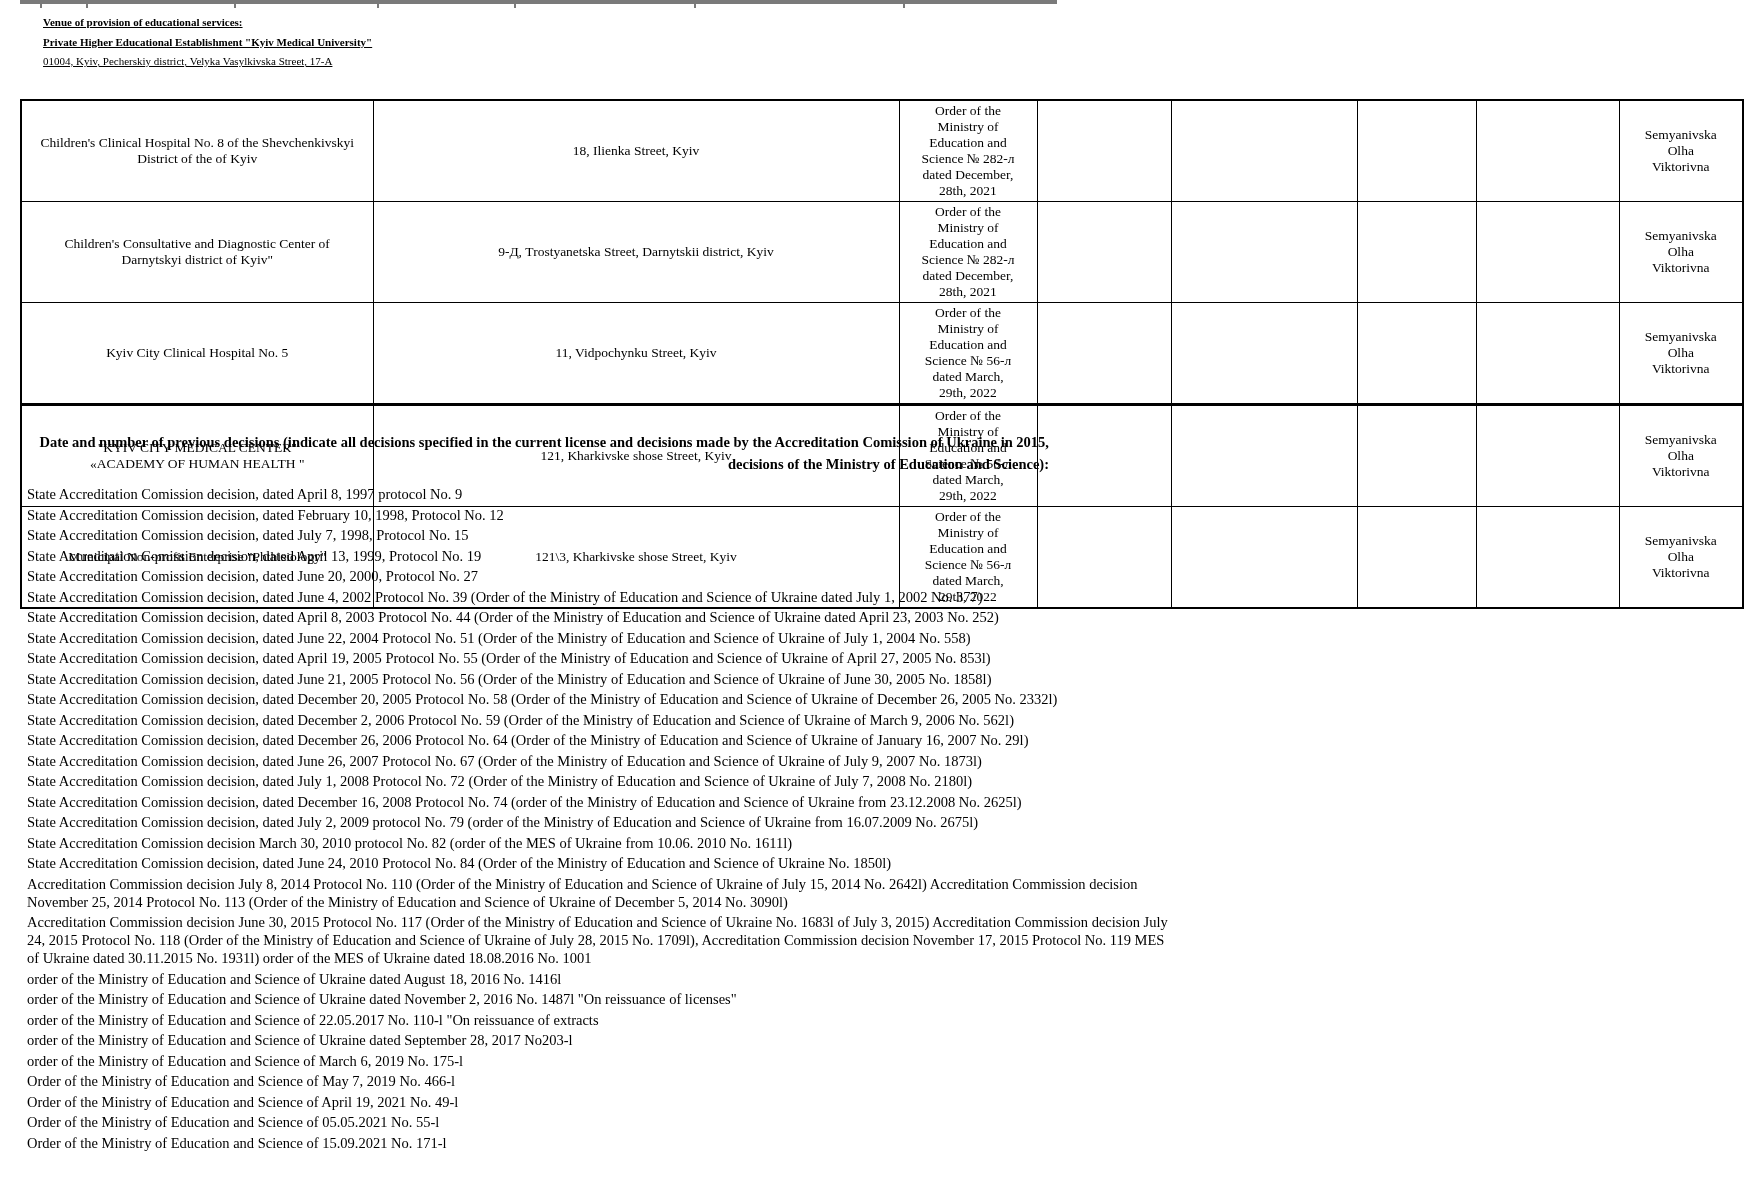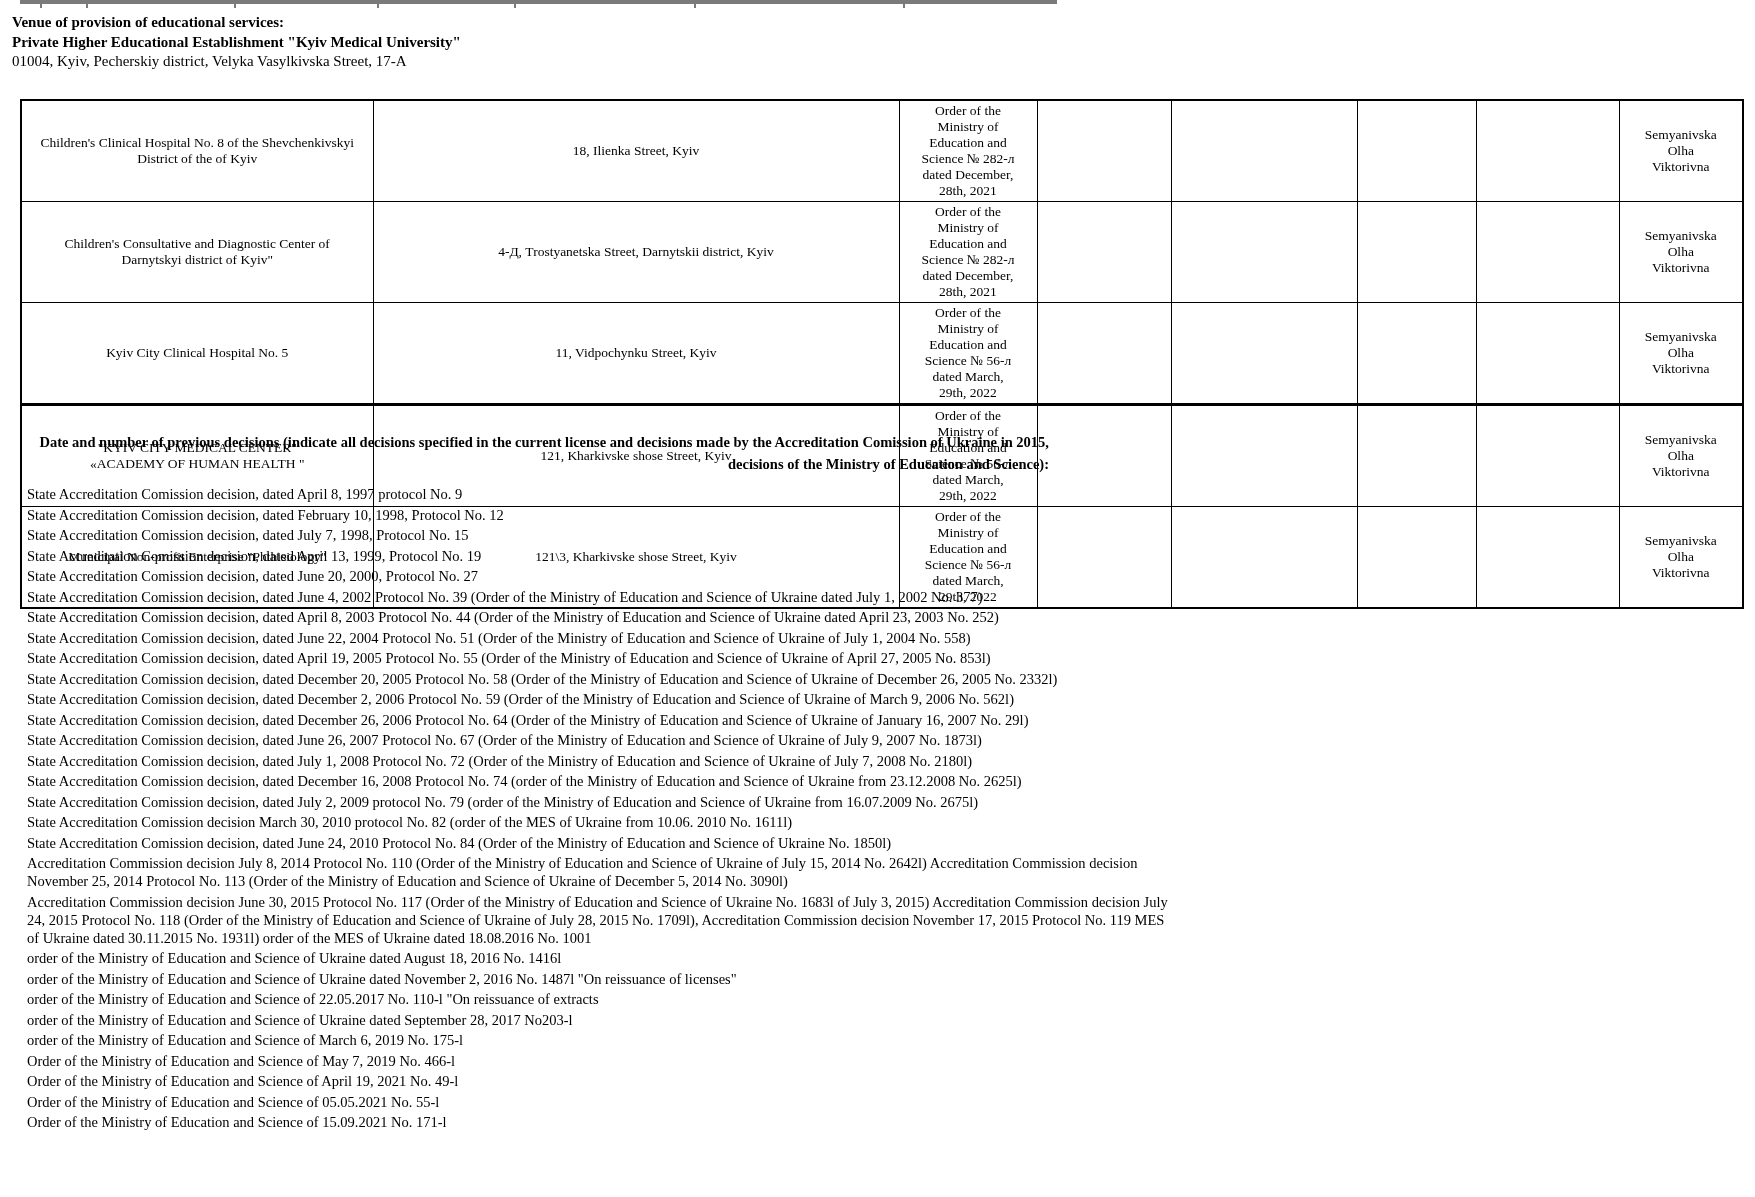--- a/index.html
+++ b/index.html
@@ -4,21 +4,21 @@
 <style>
   html,body{margin:0;padding:0;}
   body{
     width:1755px;height:1197px;background:#ffffff;color:#000;
     font-family:"Liberation Serif","DejaVu Serif",serif;
     position:relative;overflow:hidden;
   }
   .remnant-bar{position:absolute;left:20px;top:0;width:1037px;height:4px;background:#7a7a7a;}
   .remnant-tick{position:absolute;top:0;width:2px;height:8px;background:#7a7a7a;}
 
-  .header-block{position:absolute;left:12px;top:13px;font-size:15px;line-height:19.5px;}
+  .header-block{position:absolute;left:43px;top:13px;font-size:11px;line-height:19.5px;text-decoration:underline;}
   .bold{font-weight:bold;}
 
   table.places{
     position:absolute;left:20px;top:99px;width:1722px;
     border-collapse:collapse;table-layout:fixed;
     border:2px solid #000;
   }
   table.places td{
     border:1px solid #000;
     padding:2px 18px;
@@ -75,21 +75,21 @@
 dated December, 28th, 2021</td>
     <td></td>
     <td></td>
     <td></td>
     <td></td>
     <td class="name-lg multiline">Semyanivska
 Olha Viktorivna</td>
   </tr>
   <tr style="height:56px">
     <td>Children's Consultative and Diagnostic Center of Darnytskyi district of Kyiv"</td>
-    <td>4-Д, Trostyanetska Street, Darnytskii district, Kyiv</td>
+    <td>9-Д, Trostyanetska Street, Darnytskii district, Kyiv</td>
     <td class="order multiline">Order of the Ministry of
 Education and Science № 282-л
 dated December, 28th, 2021</td>
     <td></td>
     <td></td>
     <td></td>
     <td></td>
     <td class="name-lg multiline">Semyanivska
 Olha Viktorivna</td>
   </tr>
@@ -141,20 +141,21 @@
   <div>
       <p class="item">State Accreditation Comission decision, dated April 8, 1997 protocol No. 9</p>
       <p class="item">State Accreditation Comission decision, dated February 10, 1998, Protocol No. 12</p>
       <p class="item">State Accreditation Comission decision, dated July 7, 1998, Protocol No. 15</p>
       <p class="item">State Accreditation Comission decision, dated April 13, 1999, Protocol No. 19</p>
       <p class="item">State Accreditation Comission decision, dated June 20, 2000, Protocol No. 27</p>
       <p class="item">State Accreditation Comission decision, dated June 4, 2002 Protocol No. 39 (Order of the Ministry of Education and Science of Ukraine dated July 1, 2002 No. 377)</p>
       <p class="item">State Accreditation Comission decision, dated April 8, 2003 Protocol No. 44 (Order of the Ministry of Education and Science of Ukraine dated April 23, 2003 No. 252)</p>
       <p class="item">State Accreditation Comission decision, dated June 22, 2004 Protocol No. 51 (Order of the Ministry of Education and Science of Ukraine of July 1, 2004 No. 558)</p>
       <p class="item">State Accreditation Comission decision, dated April 19, 2005 Protocol No. 55 (Order of the Ministry of Education and Science of Ukraine of April 27, 2005 No. 853l)</p>
+      <p class="item">State Accreditation Comission decision, dated June 21, 2005 Protocol No. 56 (Order of the Ministry of Education and Science of Ukraine of June 30, 2005 No. 1858l)</p>
       <p class="item">State Accreditation Comission decision, dated December 20, 2005 Protocol No. 58 (Order of the Ministry of Education and Science of Ukraine of December 26, 2005 No. 2332l)</p>
       <p class="item">State Accreditation Comission decision, dated December 2, 2006 Protocol No. 59 (Order of the Ministry of Education and Science of Ukraine of March 9, 2006 No. 562l)</p>
       <p class="item">State Accreditation Comission decision, dated December 26, 2006 Protocol No. 64 (Order of the Ministry of Education and Science of Ukraine of January 16, 2007 No. 29l)</p>
       <p class="item">State Accreditation Comission decision, dated June 26, 2007 Protocol No. 67 (Order of the Ministry of Education and Science of Ukraine of July 9, 2007 No. 1873l)</p>
       <p class="item">State Accreditation Comission decision, dated July 1, 2008 Protocol No. 72 (Order of the Ministry of Education and Science of Ukraine of July 7, 2008 No. 2180l)</p>
       <p class="item">State Accreditation Comission decision, dated December 16, 2008 Protocol No. 74 (order of the Ministry of Education and Science of Ukraine from 23.12.2008 No. 2625l)</p>
       <p class="item">State Accreditation Comission decision, dated July 2, 2009 protocol No. 79 (order of the Ministry of Education and Science of Ukraine from 16.07.2009 No. 2675l)</p>
       <p class="item">State Accreditation Comission decision March 30, 2010 protocol No. 82 (order of the MES of Ukraine from 10.06. 2010 No. 1611l)</p>
       <p class="item">State Accreditation Comission decision, dated June 24, 2010 Protocol No. 84 (Order of the Ministry of Education and Science of Ukraine No. 1850l)</p>
       <p class="item">Accreditation Commission decision July 8, 2014 Protocol No. 110 (Order of the Ministry of Education and Science of Ukraine of July 15, 2014 No. 2642l) Accreditation Commission decision November 25, 2014 Protocol No. 113 (Order of the Ministry of Education and Science of Ukraine of December 5, 2014 No. 3090l)</p>

